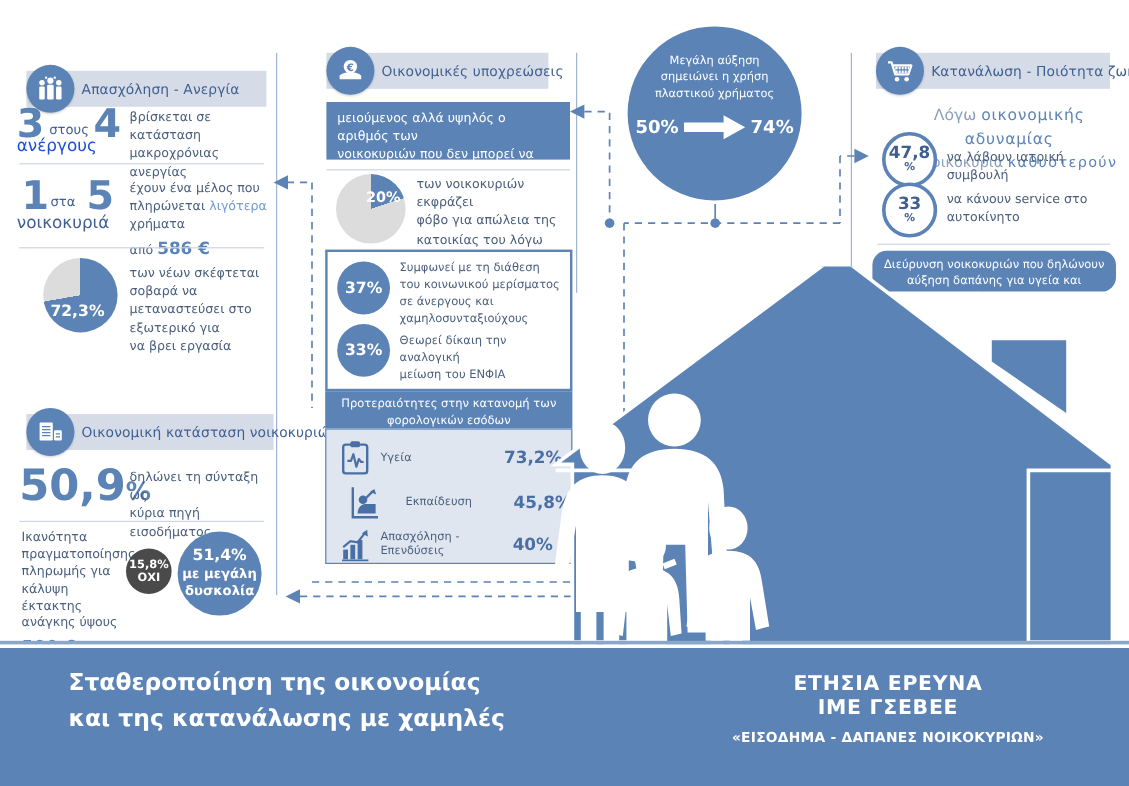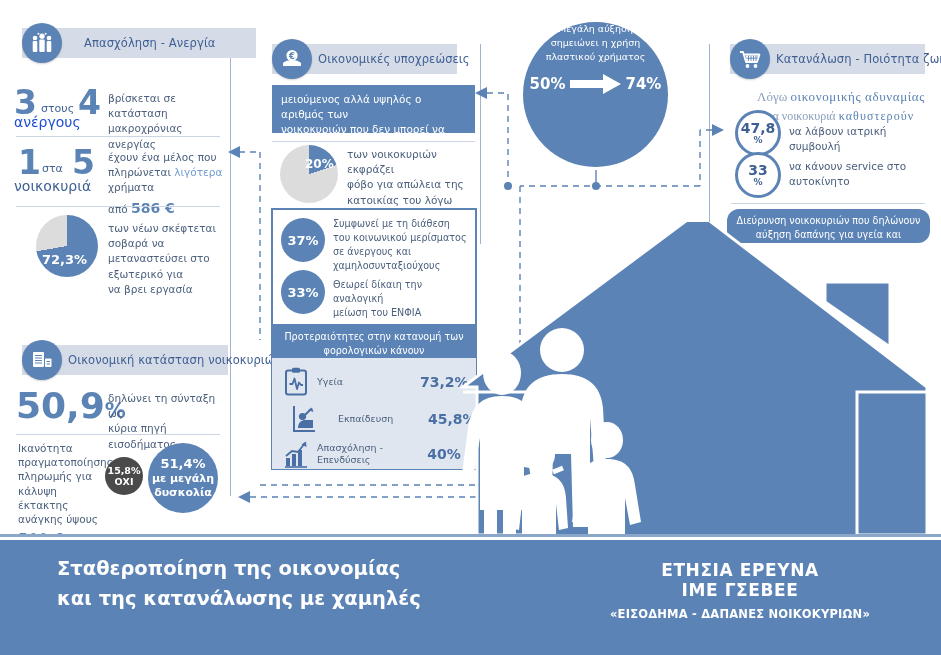--- a/index.html
+++ b/index.html
@@ -70,21 +70,21 @@
   .pie-lbl {
     position: absolute; color: #fff; font-weight: bold; font-size: 12px;
   }
 
   
   #bigcircle {
     position: absolute; left: 523px; top: 22px; width: 145px; height: 145px;
     border-radius: 50%; background: #5b83b5; color: #fff;
     display: flex; flex-direction: column; align-items: center;
   }
-  #bigcircle .cap { font-size: 9.5px; line-height: 1.45; text-align: center; }
+  #bigcircle .cap { margin-top: 22px; font-size: 9.5px; line-height: 1.45; text-align: center; }
   #bigcircle .row { margin-top: 10px; display:flex; align-items:center; gap:4px; }
   #bigcircle .pct { font-size: 15px; font-weight: bold; }
 
   
   #footer {
     position: absolute; left: 0; top: 537px; width: 941px; height: 118px;
     background: #5b83b5; border-top: 3px solid #ffffff;
   }
   #footer-divider { position:absolute; left:0; top:534px; width:941px; height:3px; background:#8aa6c9; }
   #slogan {
@@ -136,21 +136,21 @@
     <polygon points="487,87 475,93 487,99" fill="#5b83b5"></polygon>
     <polygon points="250,491 238,497 250,503" fill="#5b83b5"></polygon>
     <polygon points="712,124 724,130 712,136" fill="#5b83b5"></polygon>
 
     <circle cx="596" cy="186" r="4" fill="#5b83b5"></circle>
     <circle cx="520" cy="485" r="4" fill="#5b83b5"></circle>
     <circle cx="520" cy="497" r="4" fill="#5b83b5"></circle>
     <circle cx="508" cy="186" r="4" fill="#5b83b5"></circle>
   </svg>
 
-  <div class="hdr-bar" style="left:22px; top:28px; width:234px;padding-left:16px;">
+  <div class="hdr-bar" style="left:22px; top:59px; width:200px;">
     <div class="hdr-ic">
       <svg width="24" height="22" viewBox="0 0 24 22" aria-hidden="true">
         <g fill="#ffffff">
           <circle cx="5" cy="6" r="2.3"></circle>
             <rect x="2.7" y="9" width="4.6" height="11" rx="1.1"></rect>
           <circle cx="12" cy="4.2" r="2.6"></circle>
             <rect x="9.3" y="7.6" width="5.4" height="12.4" rx="1.2"></rect>
           <circle cx="19" cy="6" r="2.3"></circle>
             <rect x="16.7" y="9" width="4.6" height="11" rx="1.1"></rect>
           <circle cx="8.4" cy="1.7" r="1"></circle>
@@ -297,21 +297,21 @@
   <div class="circ circ-solid" style="left:281px; top:270px; width:44px; height:44px; font-size:13px;">
     <span>33%</span>
   </div>
   <div class="kpi-txt" style="left:333px; top:278px; width:142px; font-size:9.6px;">
     <div>Θεωρεί δίκαιη την αναλογική</div>
     <div>μείωση του ΕΝΦΙΑ</div>
   </div>
 
   <div class="blue-box center" style="left:271px; top:326px; width:206px; height:31px; padding:4px 6px; font-size:9.6px;">
     <div>Προτεραιότητες στην κατανομή των</div>
-    <div>φορολογικών κάνουν</div>
+    <div>φορολογικών εσόδων</div>
   </div>
 
   <div class="panel-fill" style="left:271px; top:357px; width:206px; height:113px;"></div>
 
   <div class="prow" style="left:283px; top:365px; height:34px;">
     <svg width="26" height="30" viewBox="0 0 26 30">
       <rect x="3" y="3.5" width="20" height="24" rx="2.2" fill="none" stroke="#4a6fa5" stroke-width="2"></rect>
       <rect x="9" y="0.8" width="8" height="5" rx="1.4" fill="#4a6fa5"></rect>
       <polyline points="6.5,17 9.5,17 11.5,11.5 14,22 16,15.5 18,18 20,18" fill="none" stroke="#4a6fa5" stroke-width="1.8" stroke-linejoin="round"></polyline>
     </svg>
@@ -376,21 +376,21 @@
             <line x1="18" y1="7.8" x2="18" y2="12.6"></line>
           <line x1="8.3" y1="10.2" x2="19.3" y2="10.2"></line>
         </g>
         <circle cx="9.5" cy="18" r="1.9" fill="#ffffff"></circle>
           <circle cx="17.5" cy="18" r="1.9" fill="#ffffff"></circle>
       </svg>
     </div>
     <div class="hdr-label">Κατανάλωση - Ποιότητα ζωής</div>
   </div>
 
-  <div class="abs" style="left:748px; top:87px; width:186px; text-align:center; font-size:13px; color:#8aa0bd; line-height:1.5;font-family:Liberation Serif, serif;">
+  <div class="abs" style="left:748px; top:87px; width:186px; text-align:center; font-size:13px; color:#8aa0bd; line-height:1.5;">
     <div>
       <span>Λόγω </span><span style="color:#5b83b5;letter-spacing:.6px;">οικονομικής αδυναμίας</span>
     </div>
     <div style="font-size:12px;">
       <span>τα νοικοκυριά </span><span style="color:#5b83b5;letter-spacing:1.1px;">καθυστερούν</span>
     </div>
   </div>
 
   <div class="circ-ring" style="left:735px; top:110px; width:46px; height:46px;">
     <span style="font-size:14px;">47,8</span>

